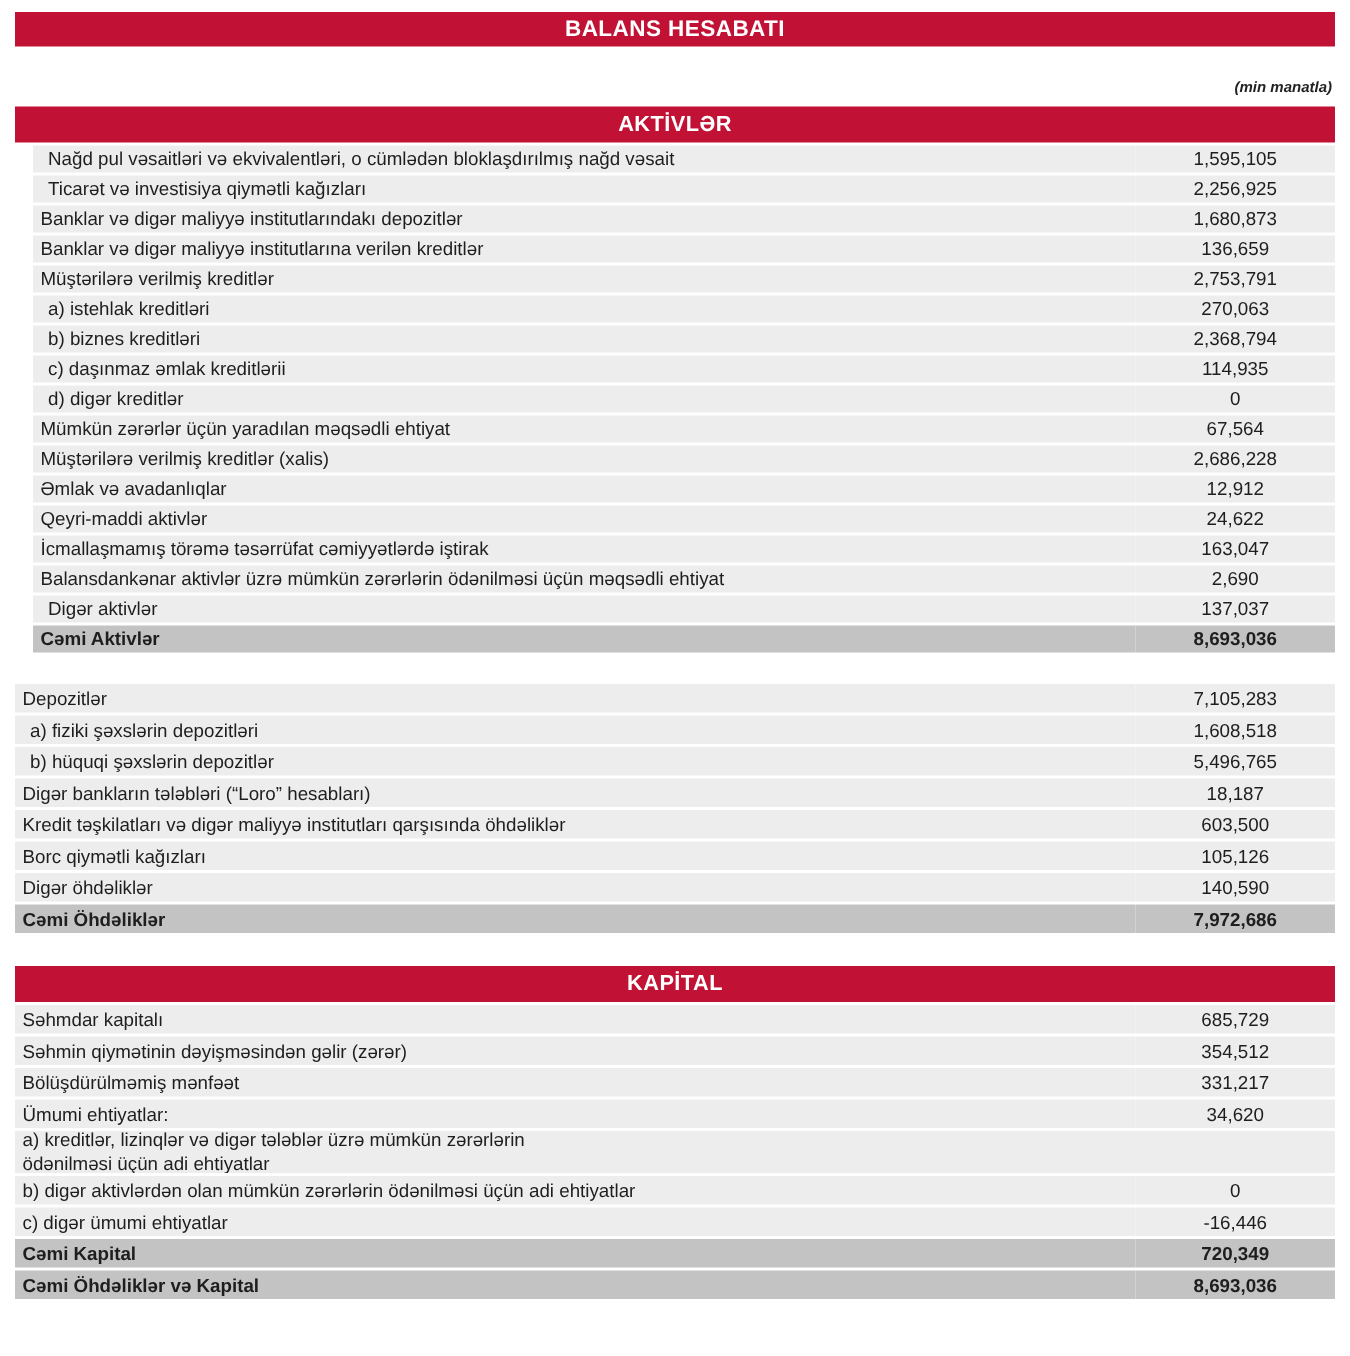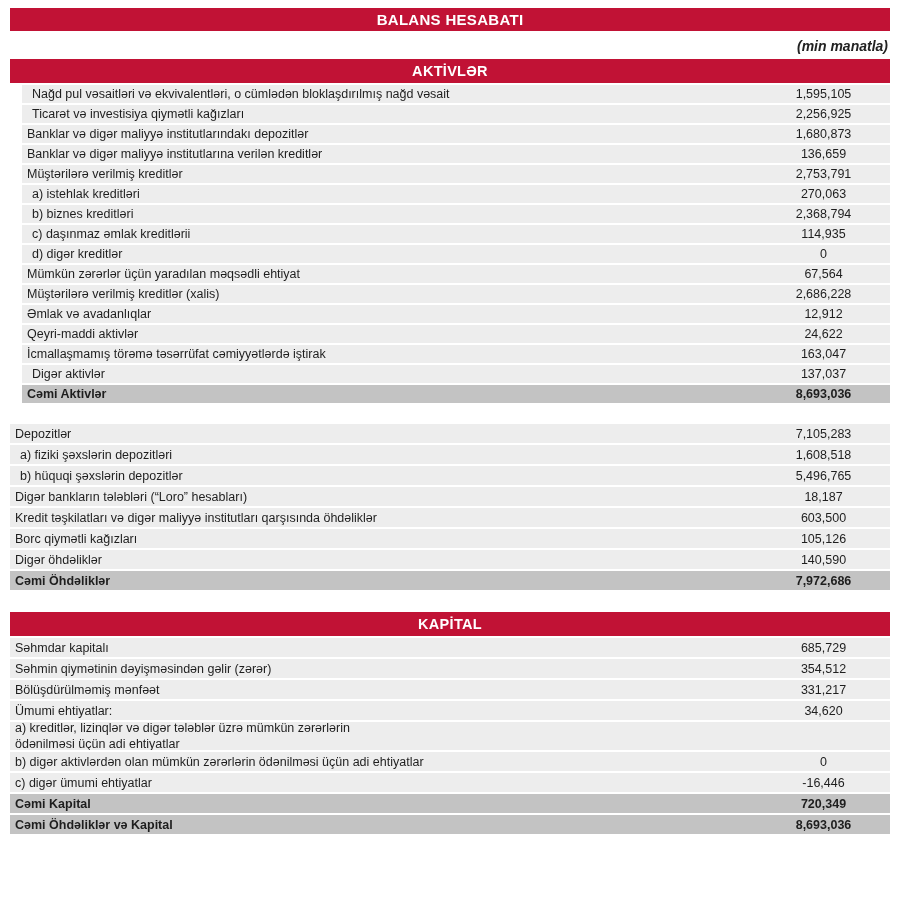--- a/index.html
+++ b/index.html
@@ -23,23 +23,23 @@
     line-height: 23px;
     background: var(--accent-red, #c11235);
     color: #ffffff;
     text-align: center;
     font-weight: bold;
     font-size: 15px;
     letter-spacing: 0.3px;
   }
   .unit-note {
     height: 15px;
-    margin-top: 8px;
+    margin-top: 20px;
     text-align: right;
-    font-size: 14px;
+    font-size: 10px;
     font-weight: bold;
     font-style: italic;
     color: #222222;
     padding-right: 2px;
     line-height: 15px;
   }
   .section-header {
     height: 24px;
     line-height: 24px;
     background: var(--accent-red, #c11235);
@@ -164,20 +164,24 @@
     <div class="cell label">Qeyri-maddi aktivlər</div>
     <div class="cell value">24,622</div>
   </div>
 
   <div class="row">
     <div class="cell label">İcmallaşmamış törəmə təsərrüfat cəmiyyətlərdə iştirak</div>
     <div class="cell value">163,047</div>
   </div>
 
 
+  <div class="row">
+    <div class="cell label">Balansdankənar aktivlər üzrə mümkün zərərlərin ödənilməsi üçün məqsədli ehtiyat</div>
+    <div class="cell value">2,690</div>
+  </div>
 
   <div class="row indent">
     <div class="cell label">Digər aktivlər</div>
     <div class="cell value">137,037</div>
   </div>
 
   <div class="row total">
     <div class="cell label">Cəmi Aktivlər</div>
     <div class="cell value">8,693,036</div>
   </div>

